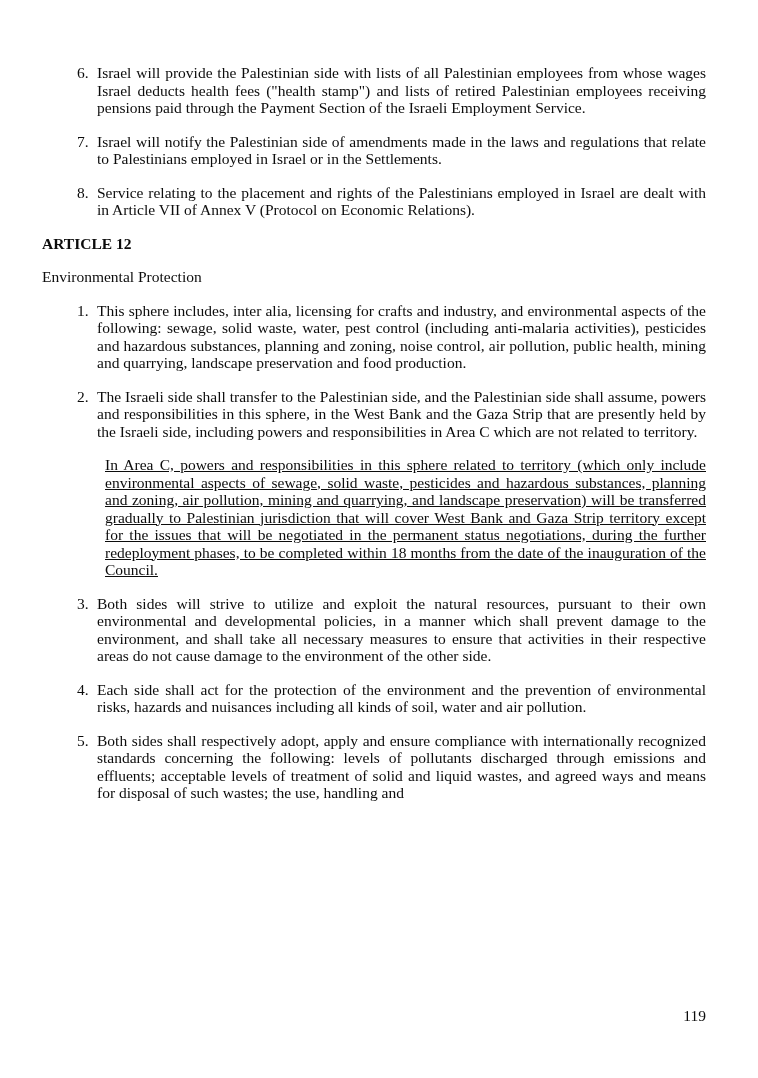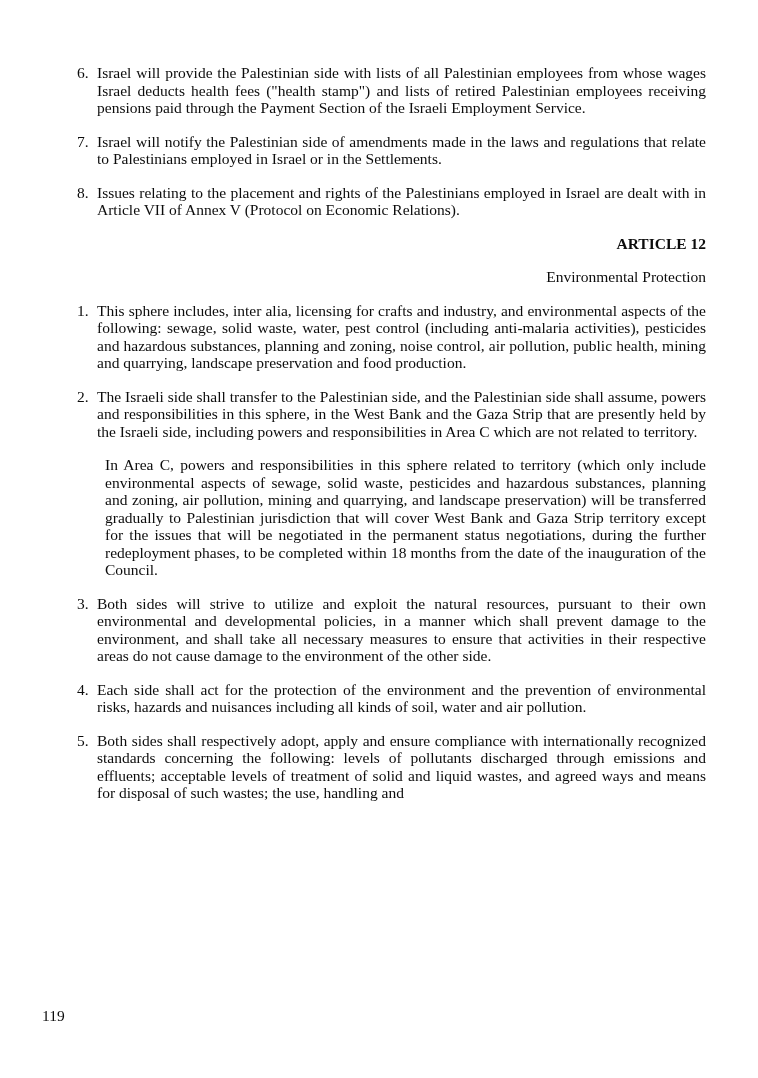--- a/index.html
+++ b/index.html
@@ -11,39 +11,39 @@
     padding: 64px 52px 0 42px;
     position: relative;
     font-family: "Liberation Serif", serif;
     font-size: 15.5px;
     line-height: 17.5px;
     color: #0c0c0c;
     overflow: hidden;
   }
   .page p { margin: 0 0 16px 0; }
   .jp { text-align: justify; }
-  .center { text-align: right; }
+  .center { text-align: left; }
   .bold { font-weight: bold; }
   .list-item {
     display: flex;
     margin: 0 0 16px 35px;
   }
   .num {
     flex: 0 0 20px;
     width: 20px;
   }
   .itext { flex: 1; }
   .itext p { margin: 0; text-align: justify; }
-  .itext p + p { margin-top: 16px; margin-left: 8px; }
+  .itext p + p { margin-top: 16px; margin-left: 8px; text-decoration: underline; }
   .pagenum-wrap {
     position: absolute;
     left: 42px;
     right: 52px;
     bottom: 54px;
-    text-align: left;
+    text-align: right;
   }
 </style>
 </head>
 <body>
 
 <div class="page">
 
   <div class="list-item">
     <span class="num">6.</span>
     <div class="itext">
@@ -54,21 +54,21 @@
   <div class="list-item">
     <span class="num">7.</span>
     <div class="itext">
       <p>Israel will notify the Palestinian side of amendments made in the laws and regulations that relate to Palestinians employed in Israel or in the Settlements.</p>
     </div>
   </div>
 
   <div class="list-item">
     <span class="num">8.</span>
     <div class="itext">
-      <p>Issues relating to the placement and rights of the Palestinians employed in Israel are dealt with in Article VII of Annex V (Protocol on Economic Relations).</p>
+      <p>Service relating to the placement and rights of the Palestinians employed in Israel are dealt with in Article VII of Annex V (Protocol on Economic Relations).</p>
     </div>
   </div>
 
   <p class="center bold">ARTICLE 12</p>
   <p class="center">Environmental Protection</p>
 
 
   <div class="list-item">
     <span class="num">1.</span>
     <div class="itext">

